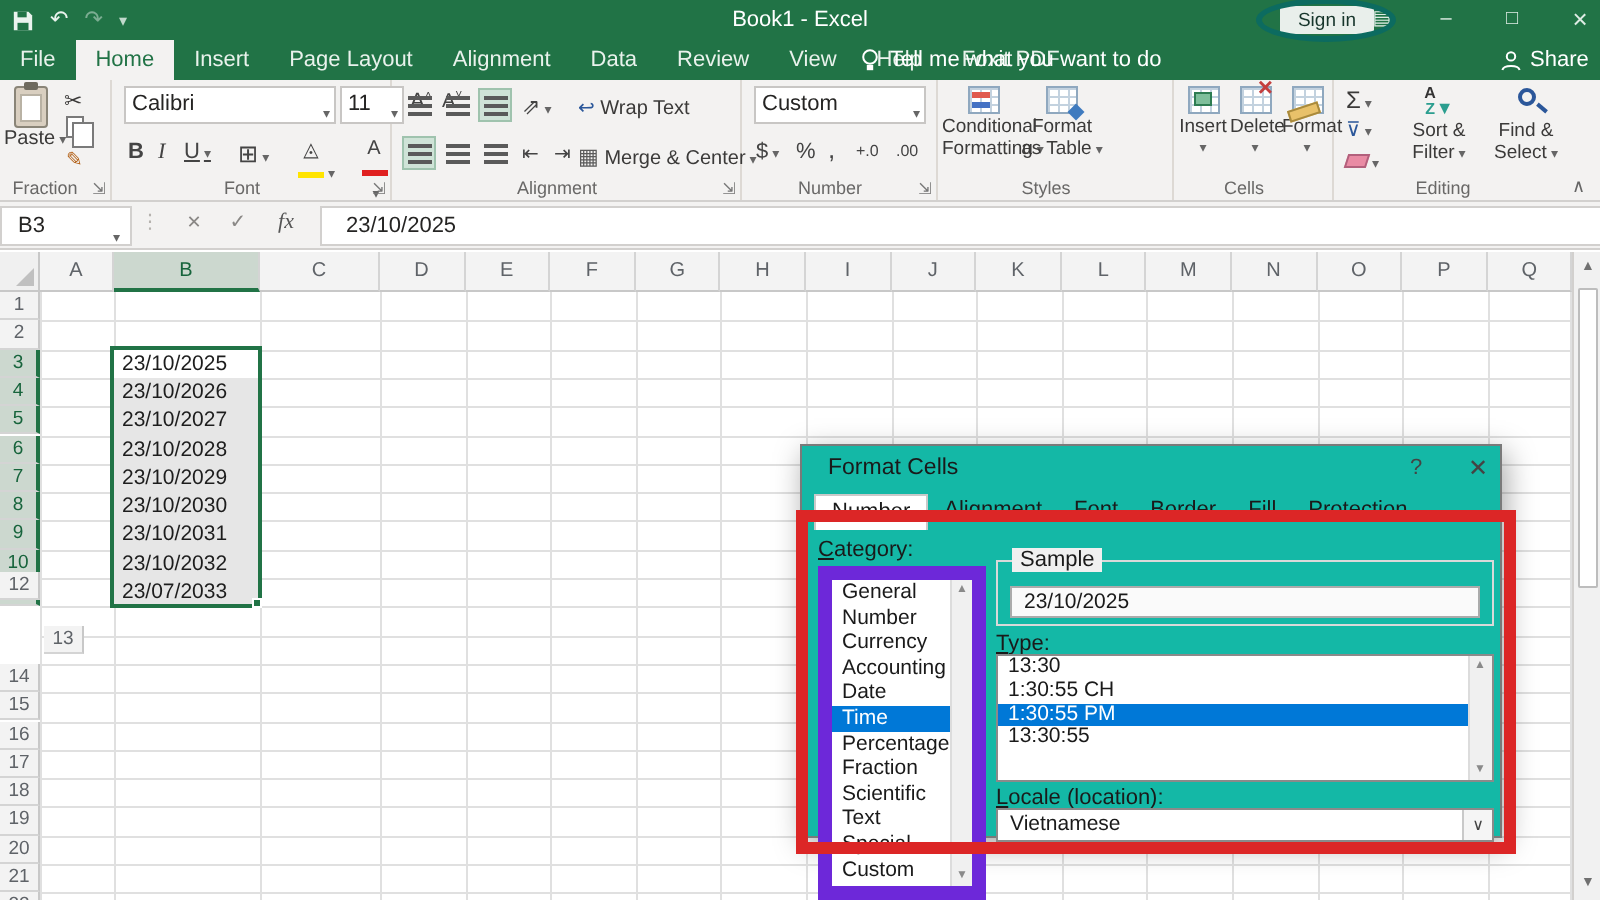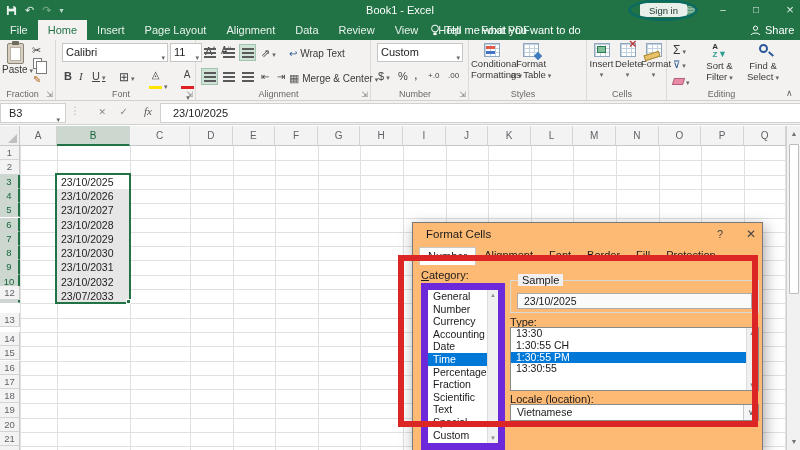--- a/index.html
+++ b/index.html
@@ -73,21 +73,21 @@
   .g-orient::before{content:"⇗"; font-size:11px;}
   .g-indent1::before{content:"⇤"; font-size:10px;} .g-indent2::before{content:"⇥"; font-size:10px;}
   .collapse { position:absolute; left:786px; top:48px; font-size:9px; color:#666; }
   .collapse::before{content:"∧";}
 
   
   .fbar { position:absolute; left:0; top:101px; width:800px; height:24px; background:#f3f2f1; border-bottom:1px solid #d2d0ce; }
   .namebox { position:absolute; left:0; top:2px; width:66px; height:20px; background:#fff; border:1px solid #d2d0ce; font-size:11px; color:#252423; line-height:18px; padding-left:8px; }
   .nb-caret { position:absolute; right:5px; top:7px; font-size:7px; color:#666; } .nb-caret::before{content:"▾";}
   .fdots { position:absolute; left:70px; top:4px; color:#b5b2ae; font-size:10px; } .fdots::before{content:"⋮";}
-  .fbtn { position:absolute; top:4px; width:18px; text-align:right; font-size:11px; color:#8a8886; }
+  .fbtn { position:absolute; top:4px; width:18px; text-align:center; font-size:11px; color:#8a8886; }
   .fbtn.fx { font-style:italic; font-family:"Liberation Serif",serif; color:#555; }
   .g-fx-x::before{content:"✕"; font-size:9px;} .g-fx-ok::before{content:"✓"; font-size:10px;}
   .finput { position:absolute; left:160px; top:2px; right:0; height:20px; background:#fff; border:1px solid #d2d0ce; border-right:none; font-size:11px; line-height:18px; padding-left:12px; color:#252423; }
 
   
   .sheet { position:absolute; left:0; top:126px; width:786px; height:324px; background:#fff; overflow:hidden; }
   .corner { position:absolute; left:0; top:0; width:20px; height:20px; background:#f0f0f0; border-right:1px solid #c8c8c8; border-bottom:1px solid #c8c8c8; }
   .corner::after{content:""; position:absolute; right:2px; bottom:2px; border-left:9px solid transparent; border-bottom:9px solid #c0c0c0;}
   .chead { position:absolute; top:0; height:20px; background:#f3f3f3; border-right:1px solid #d4d4d4; border-bottom:1px solid #c8c8c8; font-size:10px; color:#5f6368; text-align:center; line-height:19px; }
   .chead.sel { background:#ccd8cf; color:#17643c; border-bottom:2px solid #217346; }
@@ -100,21 +100,21 @@
   .datecell { position:absolute; z-index:4; font-size:10.5px; color:#1d1d1d; padding-left:4px; white-space:nowrap; }
   .selborder { position:absolute; border:2px solid #217346; z-index:5; pointer-events:none; }
   .fillhandle { position:absolute; width:5px; height:5px; background:#217346; border:1px solid #fff; z-index:6; }
 
   
   .vscroll { position:absolute; left:786px; top:126px; width:14px; height:324px; background:#f1f1f1; border-left:1px solid #d2d0ce; }
   .varr { position:absolute; left:1px; width:12px; height:14px; background:#f1f1f1; color:#707070; font-size:7px; text-align:center; line-height:14px; }
   .vthumb { position:absolute; left:2px; top:18px; width:10px; height:150px; background:#ffffff; border:1px solid #bdbdbd; border-radius:1px; }
 
   
-  .dlg { position:absolute; left:412px; top:222px; width:351px; height:229px; background:#fdba74; border:1px solid #7a7a7a; box-shadow:2px 4px 14px rgba(0,0,0,.35); z-index:10; font-size:11px; color:#1a1a1a; }
+  .dlg { position:absolute; left:400px; top:222px; width:351px; height:197px; background:#14b8a6; border:1px solid #7a7a7a; box-shadow:2px 4px 14px rgba(0,0,0,.35); z-index:10; font-size:11px; color:#1a1a1a; }
   .dlg-title { position:absolute; left:0; top:0; right:0; height:22px; }
   .dlg-title .t { position:absolute; left:13px; top:5px; font-size:11.5px; }
   .dlg-help { position:absolute; left:300px; top:5px; width:14px; text-align:center; color:#444; }
   .dlg-close { position:absolute; left:330px; top:4px; width:16px; text-align:center; color:#444; font-size:12px; }
   .dlg-tabs { position:absolute; left:6px; top:24px; height:18px; display:flex; }
   .dtab { padding:2px 8px 0 8px; font-size:11px; color:#1a1a1a; }
   .dtab.active { background:#fff; border:1px solid #c9c9c9; border-bottom:none; }
   .dlabel { position:absolute; font-size:11px; color:#1a1a1a; }
   .dlabel::first-letter { text-decoration:underline; }
   .catlist { position:absolute; left:8px; top:60px; width:84px; height:167px; background:#fff; border:7px solid #6d28d9; overflow:hidden; }
@@ -383,21 +383,21 @@
       <div class="rhead sel" style="top: 120.1px; height: 14.3px; line-height: 14.3px;">8</div>
       <div class="hline" style="top: 134.4px; width: 766.4px;"></div>
       <div class="rhead sel" style="top: 134.4px; height: 14.3px; line-height: 14.3px;">9</div>
       <div class="hline" style="top: 148.7px; width: 766.4px;"></div>
       <div class="rhead sel" style="top: 148.7px; height: 14.3px; line-height: 14.3px;">10</div>
       <div class="hline" style="top: 163px; width: 766.4px;"></div>
       <div class="rhead sel" style="top: 163px; height: 14.3px; line-height: 14.3px;">11</div>
       <div class="hline" style="top: 177.3px; width: 766.4px;"></div>
       <div class="rhead" style="top: 160px; height: 14.3px; line-height: 14.3px;">12</div>
       <div class="hline" style="top: 191.6px; width: 766.4px;"></div>
-      <div class="rhead" style="top: 187px; height: 14.3px; line-height: 14.3px;">13</div>
+      <div class="rhead" style="top: 187px; height: 14.3px; line-height: 14.3px; margin-left: 22px;">13</div>
       <div class="hline" style="top: 205.9px; width: 766.4px;"></div>
       <div class="rhead" style="top: 205.9px; height: 14.3px; line-height: 14.3px;">14</div>
       <div class="hline" style="top: 220.2px; width: 766.4px;"></div>
       <div class="rhead" style="top: 220.2px; height: 14.3px; line-height: 14.3px;">15</div>
       <div class="hline" style="top: 234.5px; width: 766.4px;"></div>
       <div class="rhead" style="top: 234.5px; height: 14.3px; line-height: 14.3px;">16</div>
       <div class="hline" style="top: 248.8px; width: 766.4px;"></div>
       <div class="rhead" style="top: 248.8px; height: 14.3px; line-height: 14.3px;">17</div>
       <div class="hline" style="top: 263.1px; width: 766.4px;"></div>
       <div class="rhead" style="top: 263.1px; height: 14.3px; line-height: 14.3px;">18</div>

